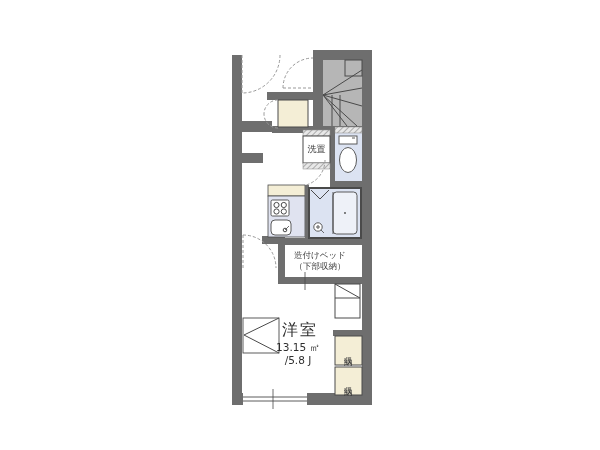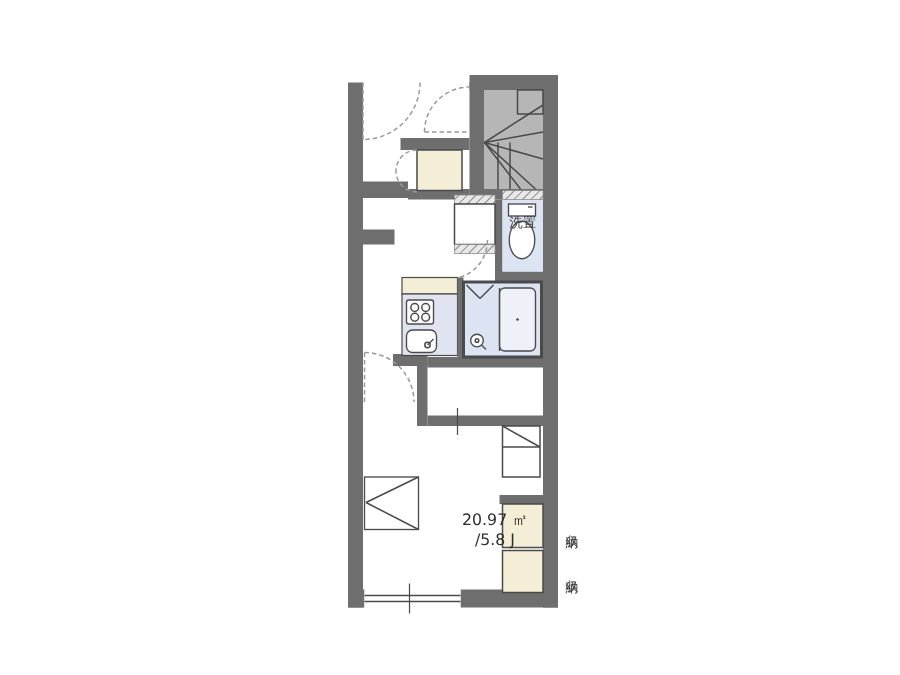--- a/index.html
+++ b/index.html
@@ -2,21 +2,21 @@
 <html style="--wall: #6e6e6e; --stairs: #b6b6b6; --water: #dce3f2; --kitchen: #e0e3f0; --cream: #f4eed6; --tub: #eef1f8; --line: #4a4a4a; --dash: #999999;"><head>
 <meta charset="utf-8">
 <style>
   html,body{margin:0;padding:0;background:#ffffff;}
   .canvas{
     position:relative;width:600px;height:450px;background:#ffffff;
     font-family:"DejaVu Sans",sans-serif;overflow:hidden;
   }
   svg{position:absolute;left:0;top:0;}
   .lbl{position:absolute;color:#3a3a3a;display:flex;align-items:center;justify-content:center;
-       text-align:right;line-height:1.25;pointer-events:none;padding-left:32px;}
+       text-align:right;line-height:1.25;pointer-events:none;}
   .lbl.v{writing-mode:vertical-rl;text-orientation:upright;letter-spacing:1px;}
   .wall{fill:var(--wall);}
   .thin{stroke:var(--line);stroke-width:1;fill:none;}
   .dash{stroke:var(--dash);stroke-width:1;fill:none;stroke-dasharray:3,2;}
 </style>
 </head>
 <body>
 
 <div class="canvas">
   <svg width="600" height="450" viewBox="0 0 600 450">
@@ -153,19 +153,24 @@
         <rect x="243" y="393" width="64" height="12" fill="#ffffff"></rect>
         <line x1="243" y1="397" x2="307" y2="397" stroke="var(--line)" stroke-width="0.9"></line>
         <line x1="243" y1="401" x2="307" y2="401" stroke="var(--line)" stroke-width="0.9"></line>
         <line x1="273" y1="389" x2="273" y2="409" stroke="var(--line)" stroke-width="0.8"></line>
       </g>
     </g>
   </svg>
 
   <div class="lbl" style="left:303px;top:136px;width:27px;height:27px;font-size:9px;">洗置</div>
 
+  <div class="lbl" style="left:276px;top:246px;width:88px;height:30px;font-size:8.5px;flex-direction:column;">
+    <span>造付けベッド</span>
+    <span>（下部収納）</span>
+  </div>
 
-  <div class="lbl" style="left:266px;top:341px;width:64px;height:13px;font-size:10.5px;color:#2e2e2e;">20.97 ㎡</div>
+  <div class="lbl" style="left:268px;top:320px;width:64px;height:20px;font-size:16px;letter-spacing:2px;color:#2e2e2e;">洋室</div>
+  <div class="lbl" style="left:266px;top:341px;width:64px;height:13px;font-size:10.5px;color:#2e2e2e;">13.15 ㎡</div>
   <div class="lbl" style="left:266px;top:354px;width:64px;height:13px;font-size:10.5px;color:#2e2e2e;">/5.8 J</div>
 
   <div class="lbl v" style="left:335px;top:336px;width:27px;height:29px;font-size:8.5px;">収納</div>
   <div class="lbl v" style="left:335px;top:367px;width:27px;height:28px;font-size:8.5px;">収納</div>
 </div>
 
 </body></html>

